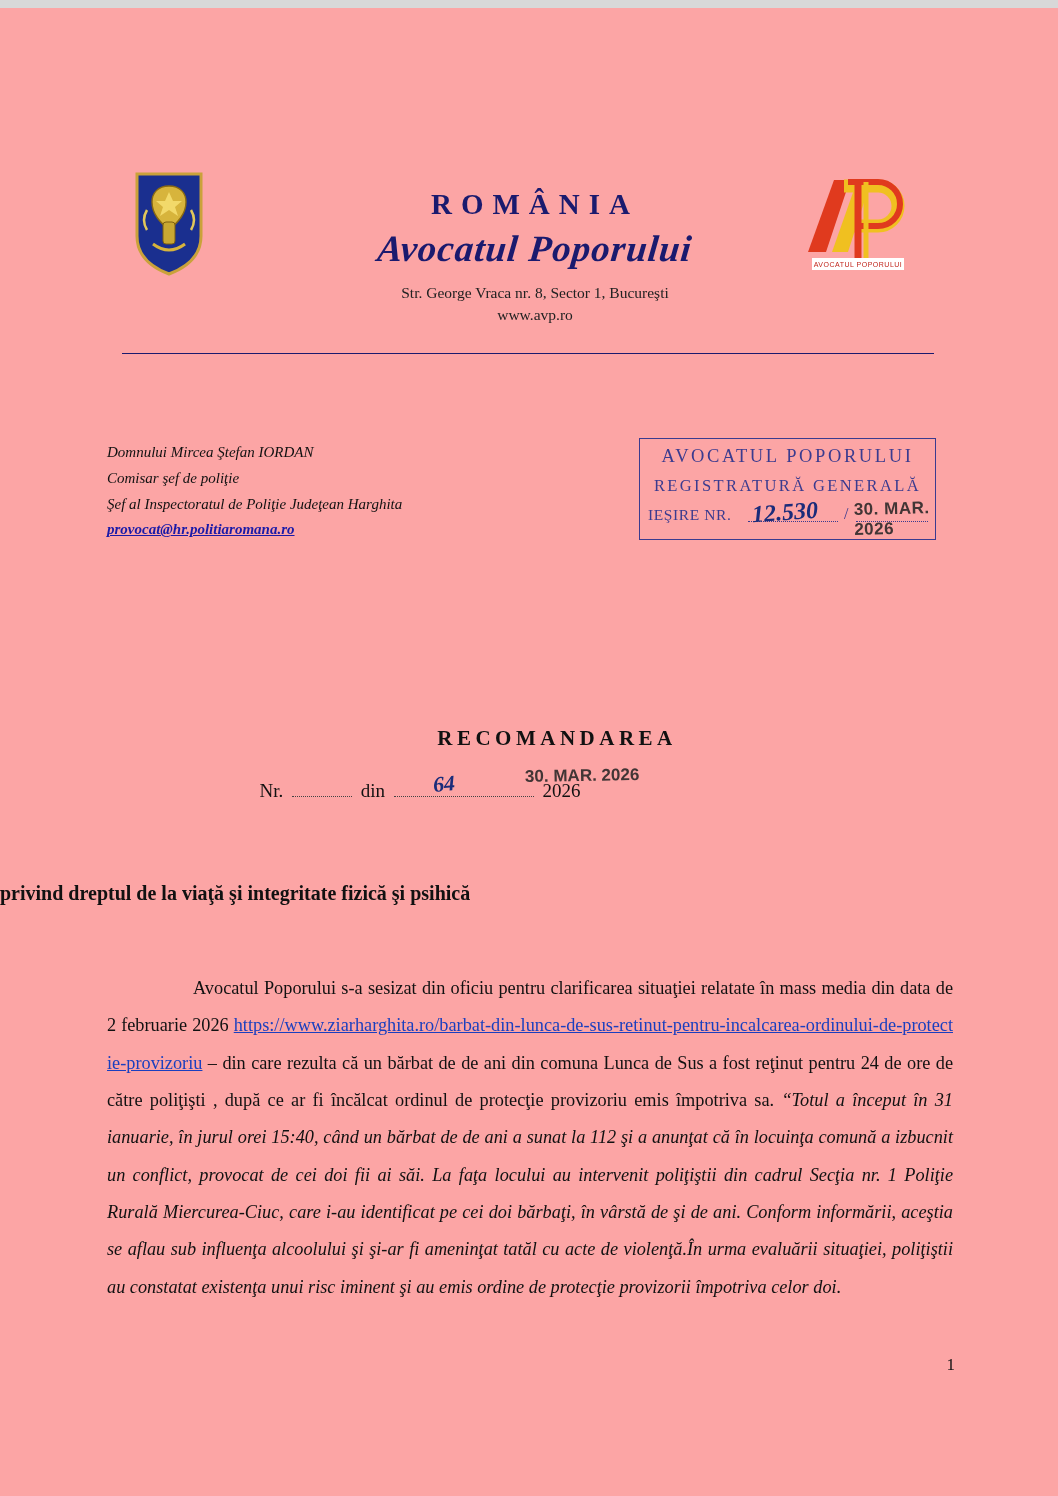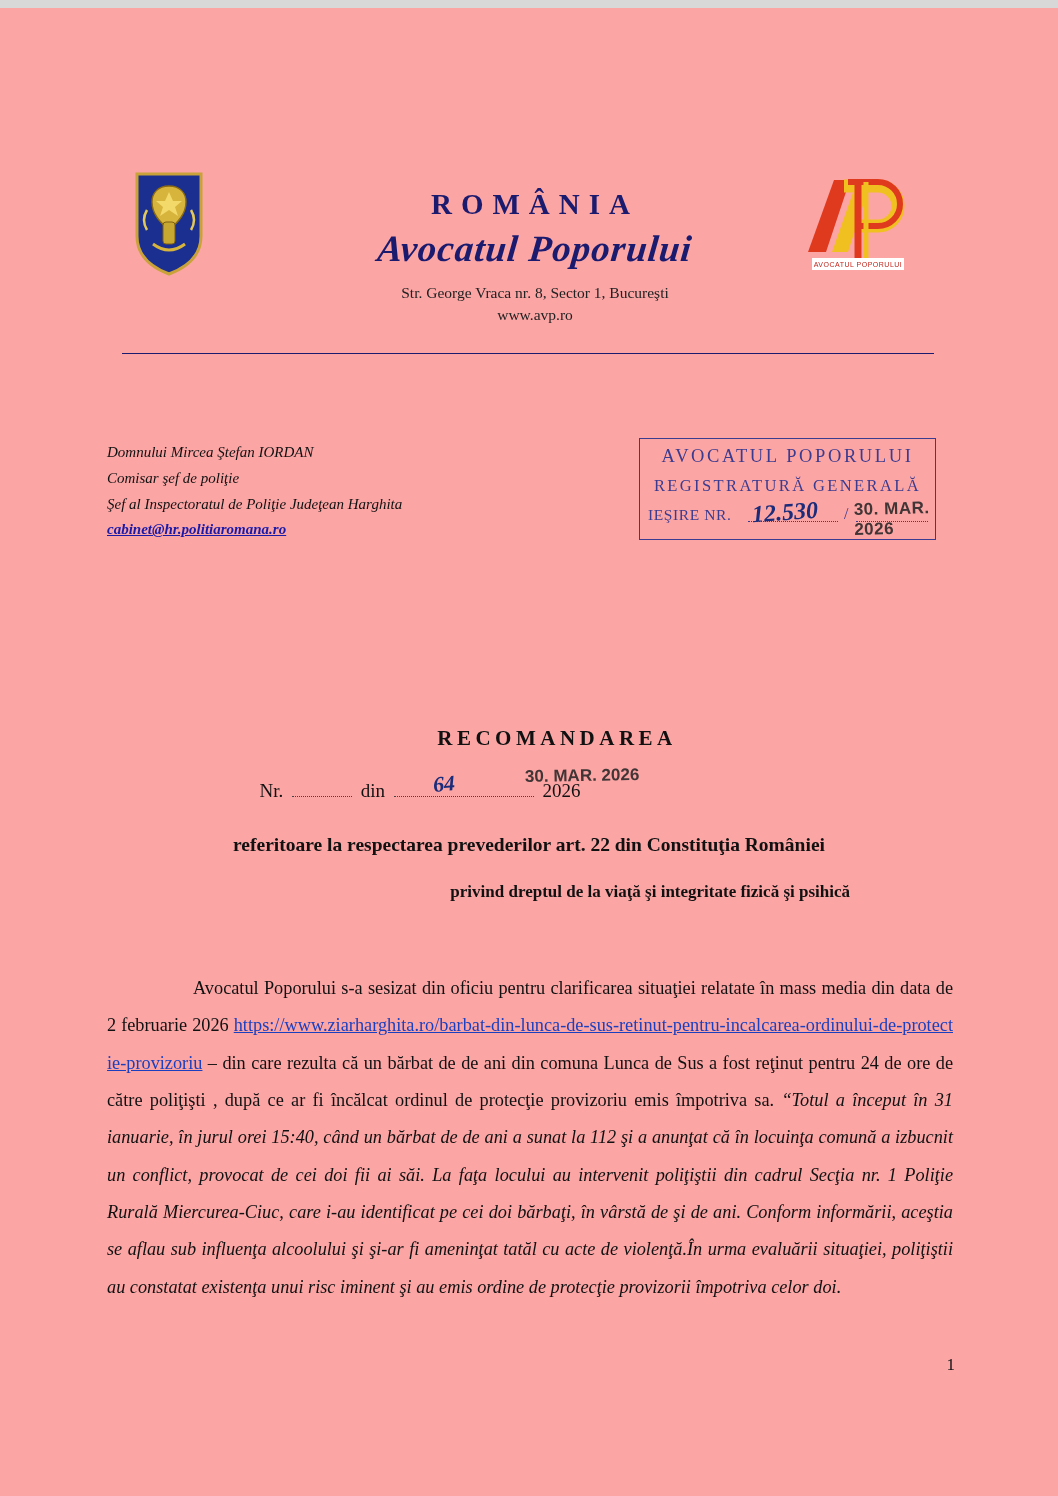--- a/index.html
+++ b/index.html
@@ -198,21 +198,21 @@
     font-family: "Liberation Sans", sans-serif; color: #222; opacity: .85;
     transform: rotate(-1deg); font-weight: bold;
   }
 
   .subtitle1 {
     position: absolute; left: 0; top: 826px; width: 1058px;
     text-align: center; font-size: 19.5px; font-weight: bold;
   }
   .subtitle2 {
     position: absolute; left: 0; top: 874px; width: 850px;
-    text-align: right; font-size: 17px; font-weight: bold;
+    text-align: left; font-size: 20px; font-weight: bold;
   }
 
   
   .body-text {
     position: absolute;
     left: 107px;
     top: 962px;
     width: 846px;
     font-size: 18.3px;
     line-height: 2.04;
@@ -277,21 +277,21 @@
     </div>
   </div>
 
   <div class="rule"></div>
 
 
   <div class="addressee">
     <div>Domnului Mircea Ştefan IORDAN</div>
     <div>Comisar şef de poliţie</div>
     <div>Şef al Inspectoratul  de Poliţie Judeţean Harghita</div>
-    <div class="mail">cabinet@hr.politiaromana.ro</div>
+    <div class="mail">provocat@hr.politiaromana.ro</div>
   </div>
 
   <div class="stamp">
     <div class="l1">AVOCATUL  POPORULUI</div>
     <div class="l2">REGISTRATURĂ   GENERALĂ</div>
     <div class="l3">IEŞIRE NR.</div>
     <div class="dots1"></div>
     <div class="slash">/</div>
     <div class="dots2"></div>
     <div class="hand hand-nr">12.530</div>
@@ -303,21 +303,20 @@
   <div class="numline">
     <span>Nr.</span>
     <span class="dots-a"></span>
     <span>din</span>
     <span class="dots-b"></span>
     <span>2026</span>
   </div>
   <div class="hand hand-nr2">64</div>
   <div class="hand hand-date2">30. MAR. 2026</div>
 
-  <div class="subtitle1">referitoare la respectarea prevederilor art. 22 din Constituţia României</div>
   <div class="subtitle2">privind dreptul de la viaţă şi integritate fizică şi psihică</div>
 
   <div class="body-text">
     <p class="indent">
       <span>Avocatul Poporului s-a sesizat din oficiu pentru clarificarea situaţiei relatate în mass media din data de 2 februarie 2026  </span><a href="#" class="url">https://www.ziarharghita.ro/barbat-din-lunca-de-sus-retinut-pentru-incalcarea-ordinului-de-protectie-provizoriu</a><span> – din care rezulta că  un bărbat de      de ani din comuna Lunca de Sus a fost reţinut pentru 24 de ore de către poliţişti , după ce ar fi încălcat ordinul de protecţie provizoriu emis împotriva sa. </span><span class="quote">“Totul a început în 31 ianuarie, în jurul orei 15:40, când un bărbat de       de ani a sunat la 112 şi a anunţat că în locuinţa comună a izbucnit un conflict, provocat de cei doi fii ai săi.  La faţa locului au intervenit poliţiştii din cadrul Secţia nr. 1 Poliţie Rurală Miercurea-Ciuc, care i-au identificat pe cei doi bărbaţi, în vârstă de      şi       de ani. Conform informării, aceştia se aflau sub influenţa alcoolului şi şi-ar fi ameninţat tatăl cu acte de violenţă.În urma evaluării situaţiei, poliţiştii au constatat  existenţa  unui  risc  iminent  şi  au  emis ordine  de  protecţie  provizorii  împotriva  celor  doi.</span>
     </p>
   </div>
 
   <div class="pageno">1</div>
 

